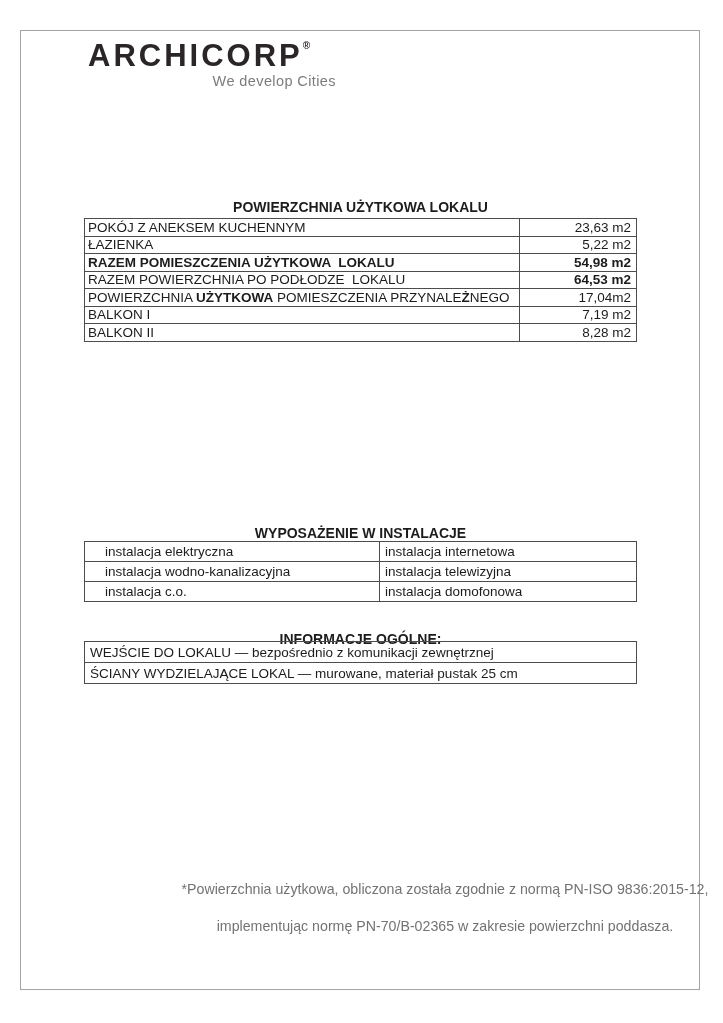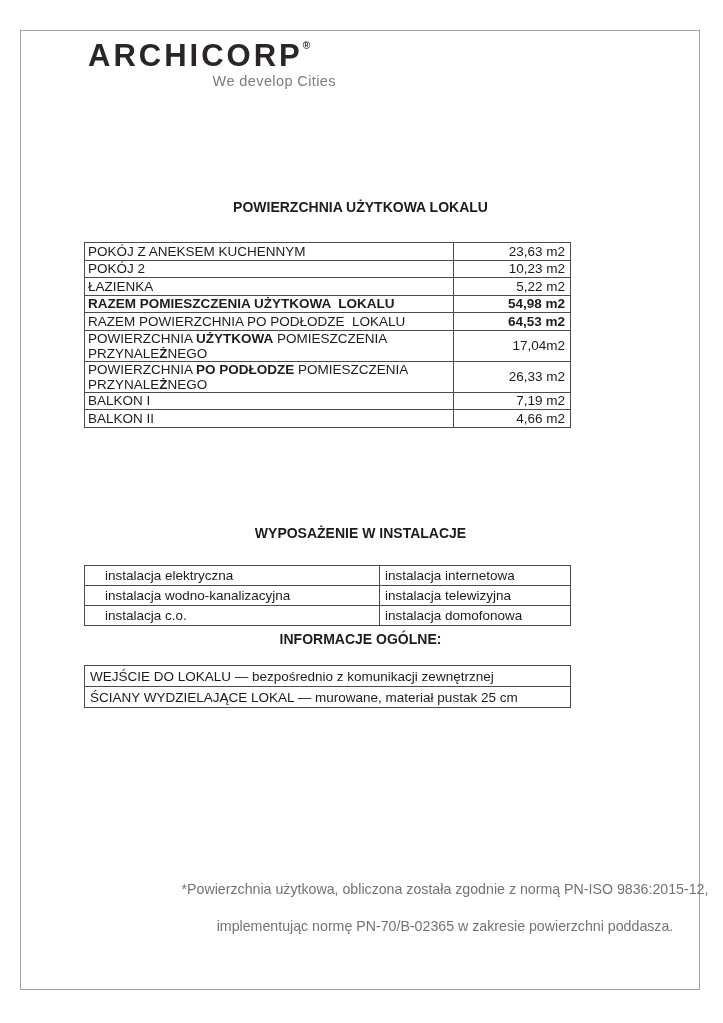--- a/index.html
+++ b/index.html
@@ -55,24 +55,23 @@
     font-size: 14px;
     white-space: pre-wrap;
   }
   #area-title  { top: 199px; }
   #inst-title  { top: 525px; }
   #info-title  { top: 631px; }
   
   table.doc {
     position: absolute;
     left: 84px;
-    width: 487px;
+    width: 553px;
     border-collapse: collapse;
     table-layout: fixed;
-    margin-top: 24px;
   }
   table.doc td {
     border: 1px solid #4c4c4c;
     font-size: 13.5px;
     vertical-align: middle;
     padding: 0 3px;
     white-space: pre-wrap;
     overflow: hidden;
   }
   #area-table { top: 218px; }
@@ -110,50 +109,42 @@
 </div>
 
 <div class="tbl-title" id="area-title">POWIERZCHNIA UŻYTKOWA LOKALU</div>
 <table class="doc" id="area-table">
   <tbody>
       <tr>
         <td class="label-cell"><span>POKÓJ Z ANEKSEM KUCHENNYM</span></td>
         <td class="value-cell">23,63 m2</td>
       </tr>
       <tr>
-        <td class="label-cell"><span>POKÓJ 2</span></td>
-        <td class="value-cell">10,23 m2</td>
-      </tr>
-      <tr>
         <td class="label-cell"><span>ŁAZIENKA</span></td>
         <td class="value-cell">5,22 m2</td>
       </tr>
       <tr class="bold-row">
         <td class="label-cell"><span style="font-weight: bold;">RAZEM POMIESZCZENIA UŻYTKOWA  LOKALU</span></td>
         <td class="value-cell">54,98 m2</td>
       </tr>
       <tr class="bold-row">
         <td class="label-cell"><span style="font-weight: normal;">RAZEM POWIERZCHNIA PO PODŁODZE  LOKALU</span></td>
         <td class="value-cell">64,53 m2</td>
       </tr>
       <tr>
         <td class="label-cell"><span>POWIERZCHNIA </span><span style="font-weight: bold;">UŻYTKOWA</span><span> POMIESZCZENIA PRZYNALE</span><span style="font-weight: bold;">Ż</span><span>NEGO</span></td>
         <td class="value-cell">17,04m2</td>
       </tr>
       <tr>
-        <td class="label-cell"><span>POWIERZCHNIA </span><span style="font-weight: bold;">PO PODŁODZE</span><span> POMIESZCZENIA PRZYNALE</span><span style="font-weight: bold;">Ż</span><span>NEGO</span></td>
-        <td class="value-cell">26,33 m2</td>
-      </tr>
-      <tr>
         <td class="label-cell"><span>BALKON I</span></td>
         <td class="value-cell">7,19 m2</td>
       </tr>
       <tr>
         <td class="label-cell"><span>BALKON II</span></td>
-        <td class="value-cell">4,66 m2</td>
+        <td class="value-cell">8,28 m2</td>
       </tr>
     </tbody>
 </table>
 
 <div class="tbl-title" id="inst-title">WYPOSAŻENIE W INSTALACJE</div>
 <table class="doc" id="inst-table">
   <tbody>
       <tr>
         <td class="col-left">instalacja elektryczna</td>
         <td class="col-right">instalacja internetowa</td>

